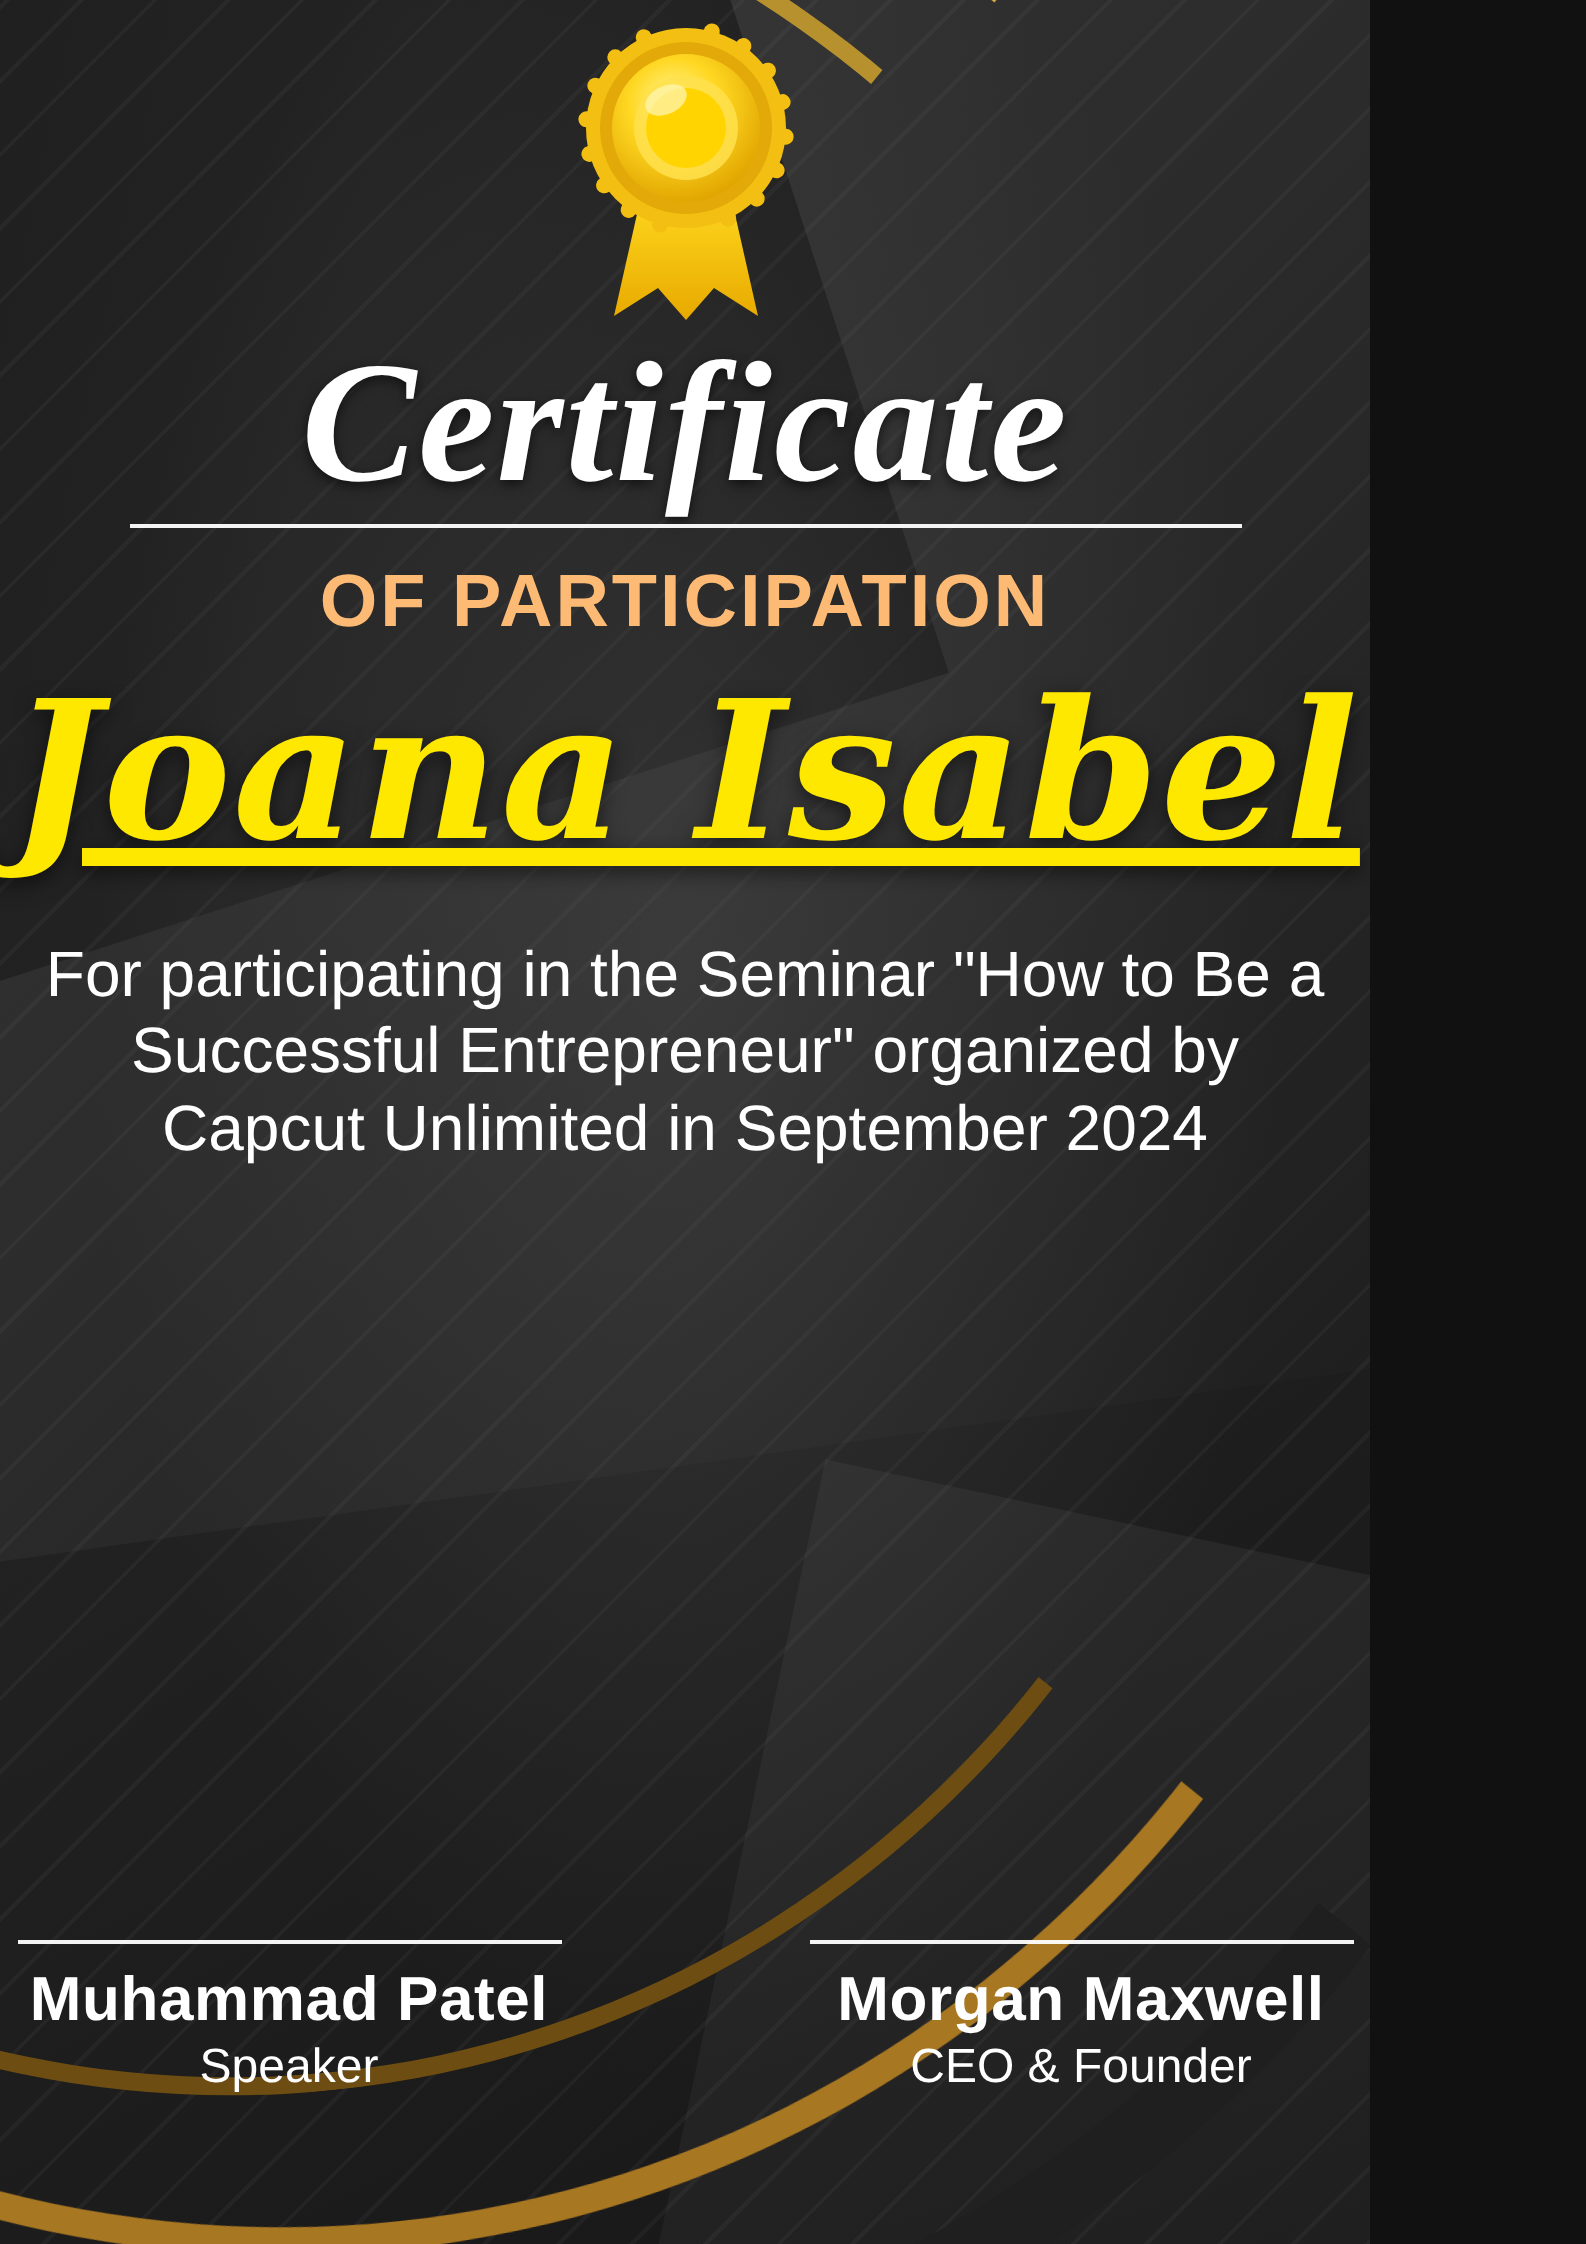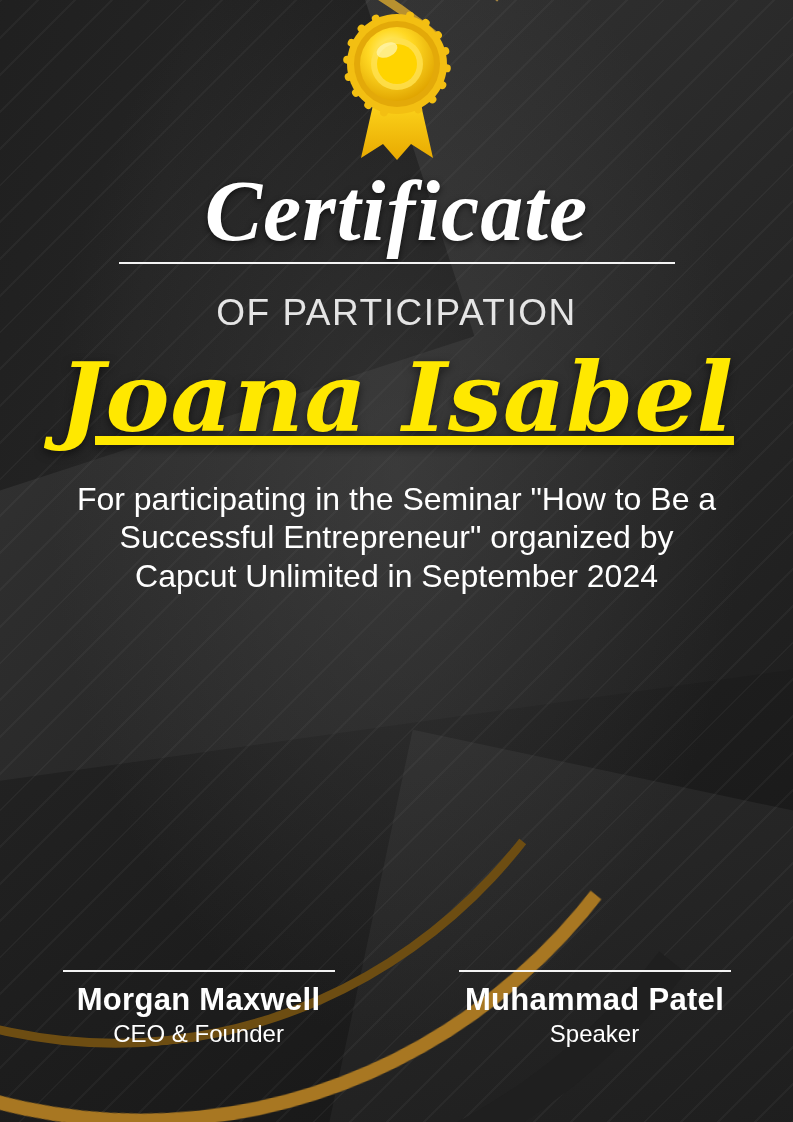--- a/index.html
+++ b/index.html
@@ -2,21 +2,21 @@
 <html><head>
 <meta charset="utf-8">
 <style>
   html, body {
     margin: 0;
     padding: 0;
     background: #111;
   }
   #certificate {
     position: relative;
-    width: 793px;
+    width: 685px;
     height: 1122px;
     overflow: hidden;
     background: #2b2b2b;
     font-family: "Liberation Sans", sans-serif;
   }
 
   
   .bg-base {
     position: absolute;
     inset: 0;
@@ -134,25 +134,25 @@
     text-shadow: 0 2px 6px rgba(0,0,0,0.6);
   }
   .title-rule {
     width: 556px;
     height: 2px;
     background: #ffffff;
     margin-top: 8px;
     opacity: 0.95;
   }
   .subtitle {
-    margin-top: 28px;
+    margin-top: 16px;
     font-size: 37px;
     letter-spacing: 1.5px;
-    color: #e5e5e5;
-    font-weight: 400;
+    color: #fdba74;
+    font-weight: 700;
   }
   .presented {
     margin-top: 92px;
     font-size: 31px;
     color: #ffffff;
     font-weight: 500;
   }
   .recipient {
     margin-top: 4px;
     font-family: "DejaVu Serif", serif;
@@ -265,23 +265,23 @@
     <div class="title">Certificate</div>
     <div class="title-rule"></div>
     <div class="subtitle">OF PARTICIPATION</div>
     <div class="recipient">Joana Isabel</div>
     <div class="body-text">For participating in the Seminar "How to Be a Successful Entrepreneur" organized by Capcut Unlimited in September 2024</div>
   </div>
 
   <div class="signatures">
     <div class="sig-block">
       <div class="sig-rule"></div>
+      <div class="sig-name">Muhammad Patel</div>
+      <div class="sig-role">Speaker</div>
+    </div>
+    <div class="sig-block">
+      <div class="sig-rule"></div>
       <div class="sig-name">Morgan Maxwell</div>
       <div class="sig-role">CEO &amp; Founder</div>
     </div>
-    <div class="sig-block">
-      <div class="sig-rule"></div>
-      <div class="sig-name">Muhammad Patel</div>
-      <div class="sig-role">Speaker</div>
-    </div>
   </div>
 
 </div>
 
 </body></html>

